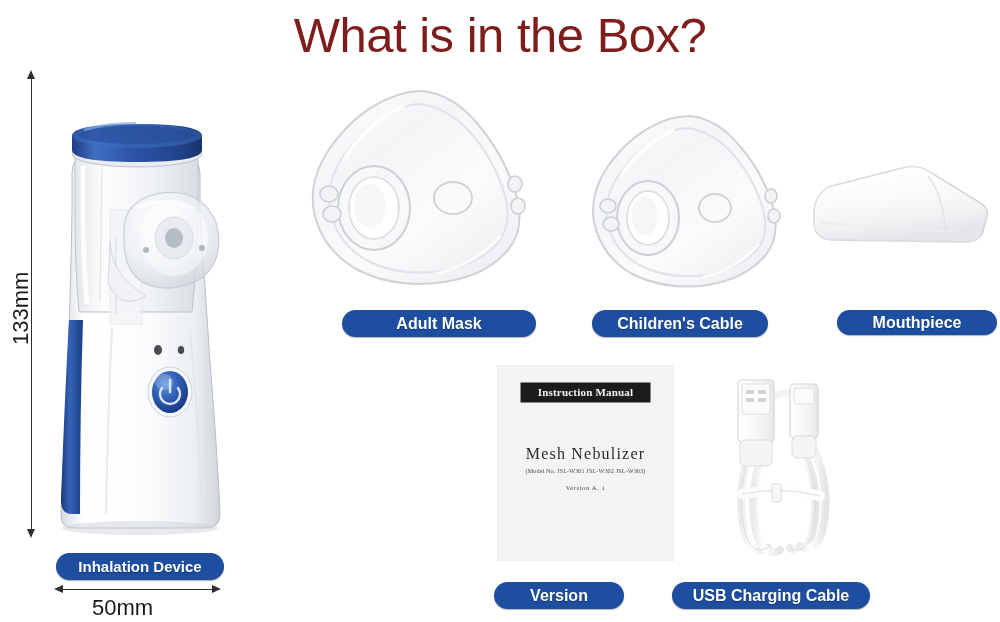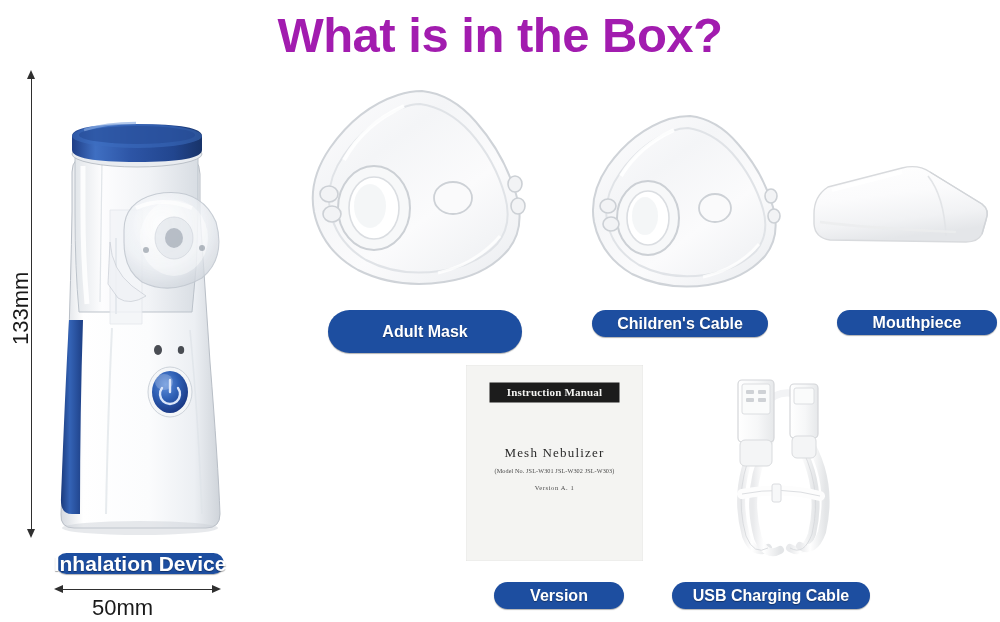--- a/index.html
+++ b/index.html
@@ -21,22 +21,22 @@
   }
 
   
   .title {
     position: absolute;
     left: 0;
     top: 4px;
     width: 1000px;
     text-align: center;
     font-size: 49px;
-    font-weight: bold;
-    color: #a21caf;
+    font-weight: normal;
+    color: #7f1d1d;
     letter-spacing: -0.5px;
     line-height: 62px;
     white-space: nowrap;
   }
 
   
   .badge {
     position: absolute;
     display: flex;
     align-items: center;
@@ -99,20 +99,21 @@
     transform: rotate(-90deg);
     transform-origin: left top;
   }
 
   
   .manual {
     position: absolute;
     background: #f4f4f2;
     box-shadow: 0 0 1px rgba(0,0,0,0.25) inset;
     overflow: hidden;
+    margin-left: 31px;
   }
   .manual-title-box {
     position: absolute;
     left: 14%;
     top: 9.5%;
     width: 72%;
     height: 9%;
     background: #1c1c1c;
     display: flex;
     align-items: center;
@@ -126,21 +127,21 @@
     font-size: 11px;
     letter-spacing: 0.2px;
     white-space: nowrap;
   }
   .manual-product {
     position: absolute;
     left: 0; right: 0;
     top: 41%;
     text-align: center;
     font-family: "Liberation Serif", serif;
-    font-size: 13px;
+    font-size: 16px;
     color: #2a2a2a;
     letter-spacing: 1.2px;
     white-space: nowrap;
   }
   .manual-model {
     position: absolute;
     left: 0; right: 0;
     top: 52%;
     text-align: center;
     font-family: "Liberation Serif", serif;
@@ -262,21 +263,21 @@
         <g stroke="#dbe6fa" stroke-width="2.4" fill="none" stroke-linecap="round">
           <path d="M112,326 A10,10 0 1,0 128,326"></path>
           <path d="M120,318 L120,330"></path>
         </g>
       </g>
 
       <ellipse cx="90" cy="466" rx="78" ry="7" fill="#c9ced5" opacity="0.45"></ellipse>
     </svg>
   </div>
 
-  <div class="badge" style="left:56px; top:553px; width:168px; height:21px; font-size:21px;">
+  <div class="badge" style="left:56px; top:553px; width:168px; height:27px; font-size:15px;">
     <span>Inhalation Device</span>
   </div>
 
   <div class="dim-line-h" style="left:62px; top:589px; width:152px;"></div>
   <div class="arrow arrow-left" style="left:54px; top:585px;"></div>
   <div class="arrow arrow-right" style="left:212px; top:585px;"></div>
   <div class="dim-label" style="left:92px; top:595px;">50mm</div>
 
   <div class="item" style="left:300px; top:84px; width:248px; height:215px;">
     <svg class="svg-fill" viewBox="0 0 248 215" xmlns="http://www.w3.org/2000/svg">
@@ -308,21 +309,21 @@
         <ellipse cx="32" cy="130" rx="9" ry="8"></ellipse>
         <ellipse cx="215" cy="100" rx="7" ry="8"></ellipse>
         <ellipse cx="218" cy="122" rx="7" ry="8"></ellipse>
       </g>
 
       <path d="M104,22 Q64,40 44,76" stroke="#ffffff" stroke-width="4" fill="none" opacity="0.9"></path>
       <path d="M200,152 Q176,180 138,189" stroke="#ffffff" stroke-width="3" fill="none" opacity="0.8"></path>
     </svg>
   </div>
 
-  <div class="badge" style="left:328px; top:310px; width:194px; height:43px; font-size:16px;">
+  <div class="badge" style="left:342px; top:310px; width:194px; height:27px; font-size:16px;">
     <span>Adult Mask</span>
   </div>
 
   <div class="item" style="left:584px; top:110px; width:212px; height:188px;">
     <svg class="svg-fill" viewBox="0 0 212 188" xmlns="http://www.w3.org/2000/svg">
       <defs>
         <linearGradient id="maskC" x1="0.1" y1="0" x2="0.9" y2="1">
           <stop offset="0%" stop-color="#fcfcfd"></stop>
           <stop offset="32%" stop-color="#f4f5f7"></stop>
           <stop offset="64%" stop-color="#fbfbfc"></stop>

